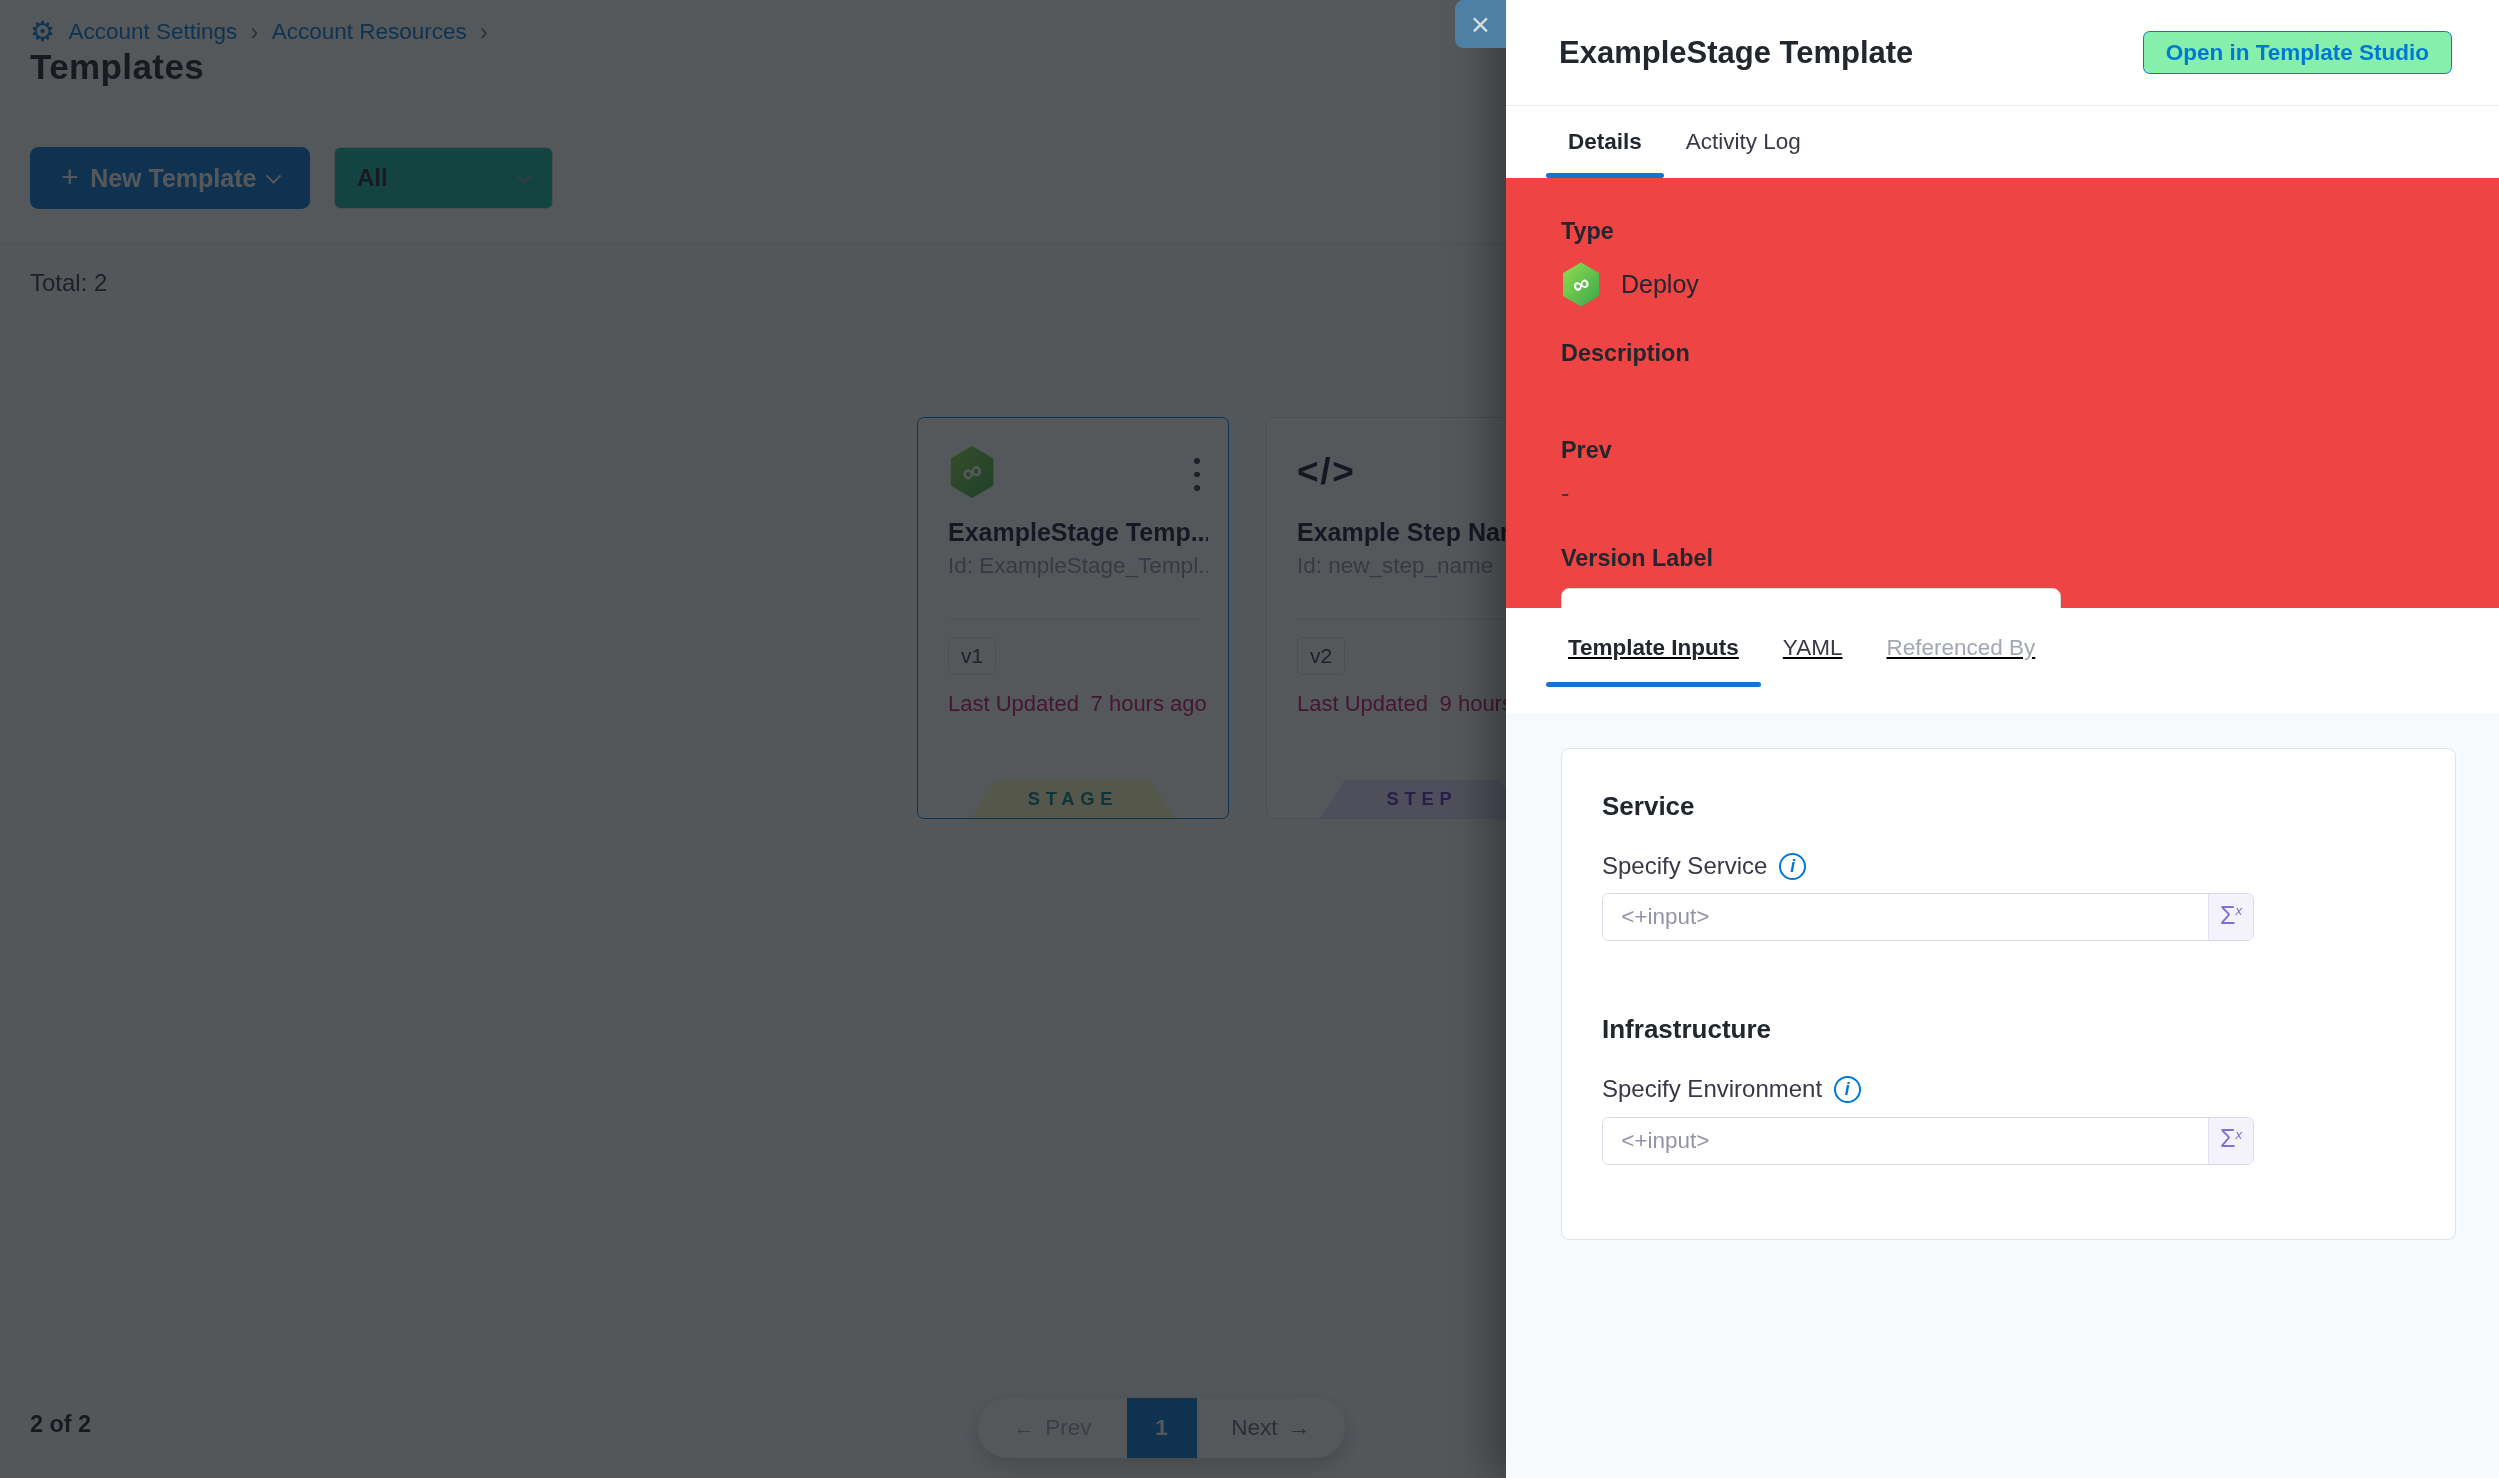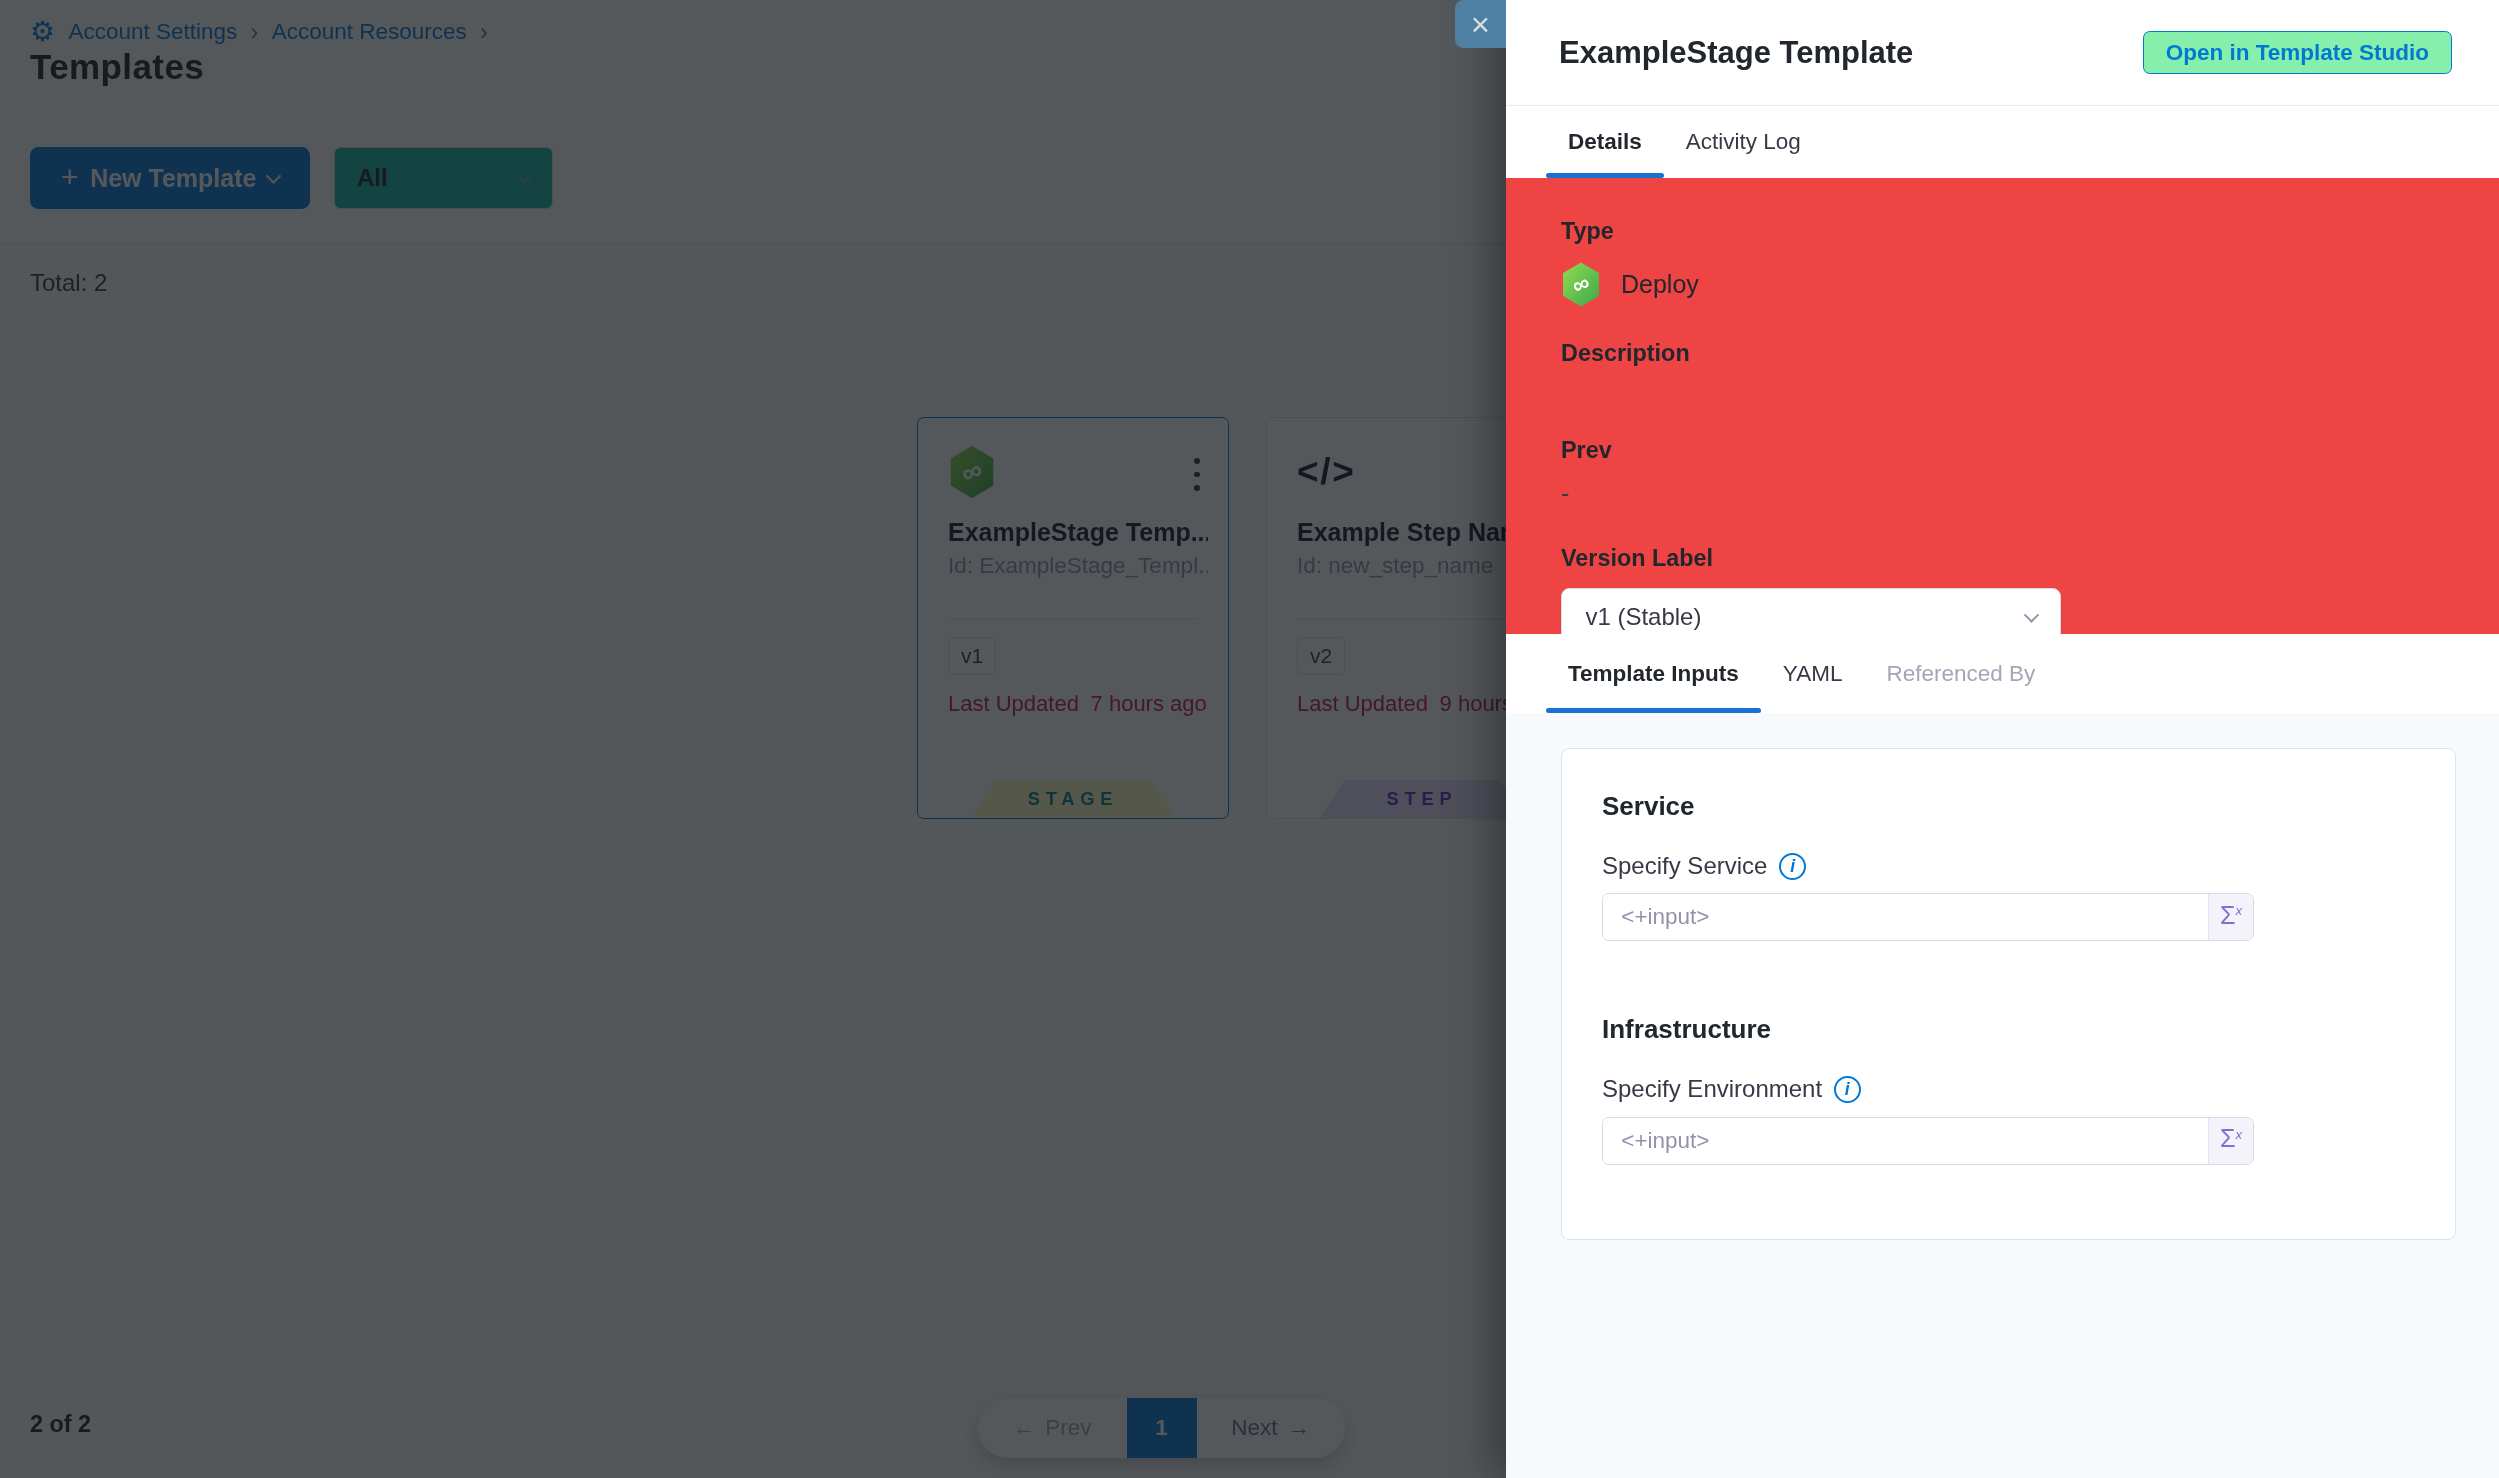--- a/index.html
+++ b/index.html
@@ -74,21 +74,21 @@
                   border-radius:8.3px 0 0 8.3px; color:#d9dde2; font-size:33px; line-height:1; cursor:pointer;
                   display:flex; align-items:center; justify-content:center; }
   .drawer-header { position:absolute; left:0; top:0; right:0; height:106px; display:flex; align-items:center;
                    justify-content:space-between; padding:0 47px 0 53px; border-bottom:1.7px solid #ebecef; background:#fff; }
   .drawer-title { font-size:31px; font-weight:700; color:#22272d; }
   .btn-open-studio { height:43px; background:#86efac; border:1.7px solid #0278d5; border-radius:6.7px; color:#0278d5;
                      font-size:22.5px; font-weight:600; padding:0 22px; cursor:pointer; }
 
   .tabbar { position:absolute; left:0; right:0; display:flex; padding-left:40px; background:#ffffff; }
   .tabbar.t1 { top:106px; height:72px; }
-  .tabbar.t2 { top:634px; height:79px; }
+  .tabbar.t2 { top:608px; height:79px;text-decoration:underline; }
   .tab { position:relative; display:flex; align-items:center; padding:0 22px; font-size:22.5px; color:#383946; cursor:pointer; }
   .tab.active { font-weight:700; color:#22272d; }
   .tab.active::after { content:""; position:absolute; left:0; right:0; bottom:0; height:5px; background:#1a72cf; border-radius:2.5px; }
   .tab.disabled { color:#a3a6b5; }
 
   .details-sec { position:absolute; left:0; right:0; top:178px; height:456px; background:#ef4444; padding:40px 47px 0 55px; }
   .fld-label { font-size:23.4px; font-weight:700; color:#22272d; }
   .type-row { display:flex; align-items:center; gap:20px; margin:16.7px 0 33px 0; }
   .type-row .hexs { position:relative; width:40px; height:45px; }
   .type-row .hexs svg { position:absolute; inset:0; width:100%; height:100%; }

